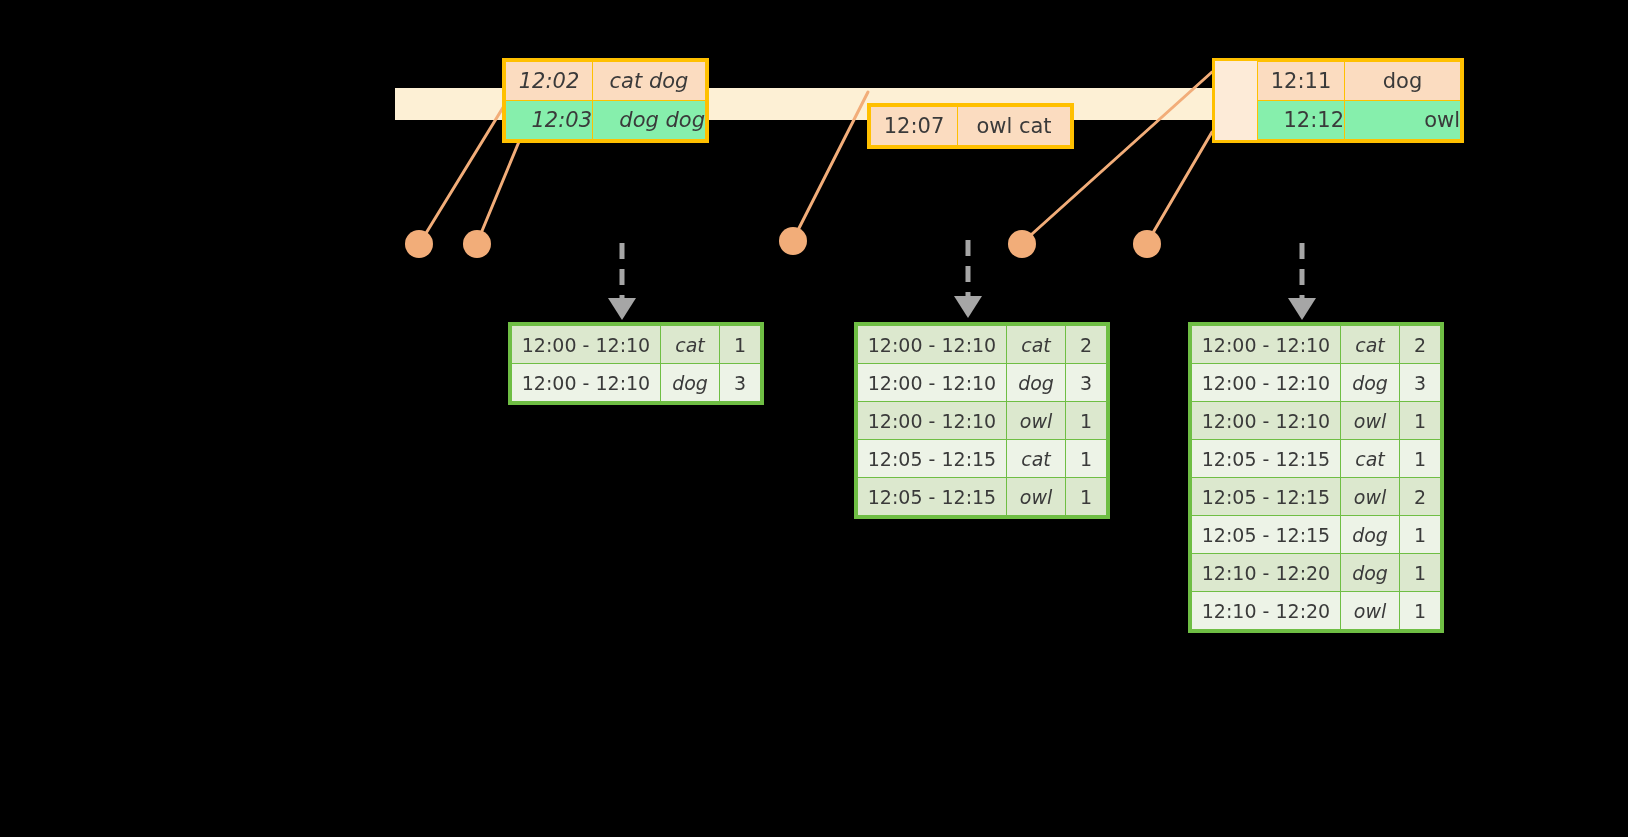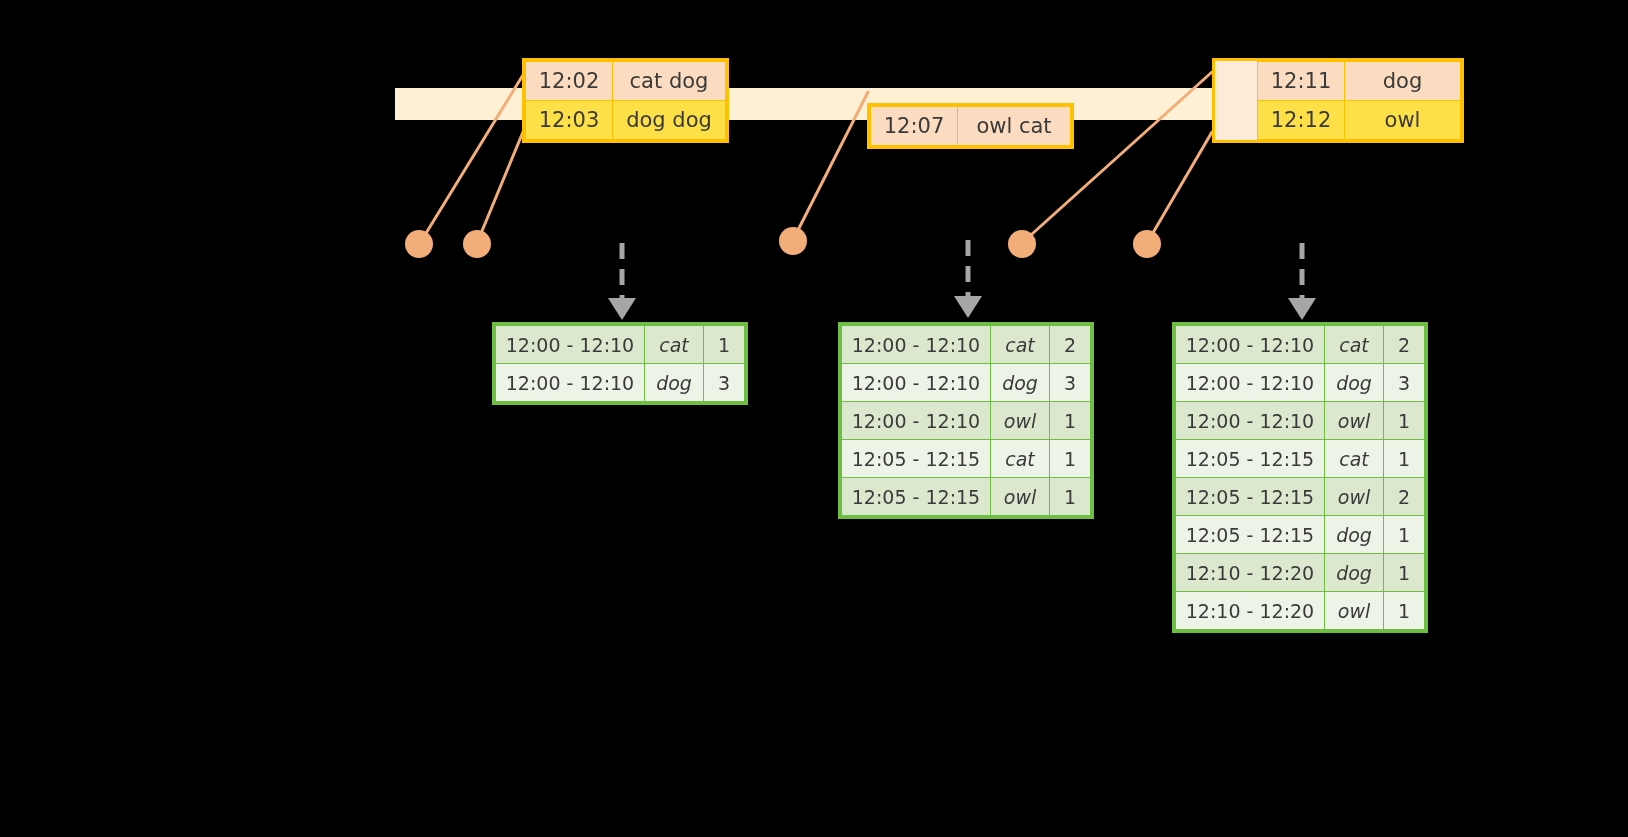--- a/index.html
+++ b/index.html
@@ -42,31 +42,32 @@
     border: 1.5px solid #FFC000;
     font-size: 21px;
     color: #3a3a3a;
     text-align: center;
     padding: 0;
     height: 38px;
     font-family: "DejaVu Sans", sans-serif;
     white-space: nowrap;
   }
   .event-table tr.row-a td { background: #FBDCC0; }
-  .event-table tr.row-b td { background: #fde047; }
+  .event-table tr.row-b td { background: #86efac; text-align: right; }
   .ev-time { width: 86px; }
   .ev-val  { width: 112px; }
   .ev-val-wide { width: 115px; }
 
   
   .result-wrap {
     position: absolute;
     border: 3px solid #6FBE44;
     box-sizing: border-box;
     background: #E9F1E1;
+    margin-left: 16px;
   }
   .result-table {
     border-collapse: collapse;
     table-layout: fixed;
   }
   .result-table td {
     border: 1.5px solid #6FBE44;
     font-size: 19px;
     color: #3a3a3a;
     text-align: center;
@@ -114,21 +115,21 @@
       <line x1="968" y1="240" x2="968" y2="298"></line>
       <line x1="1302" y1="243" x2="1302" y2="300"></line>
     </g>
     <g fill="#A6A6A6">
       <polygon points="608,298 636,298 622,320"></polygon>
       <polygon points="954,296 982,296 968,318"></polygon>
       <polygon points="1288,298 1316,298 1302,320"></polygon>
     </g>
   </svg>
 
-  <div class="event-box" style="left:522px; top:58px;">
+  <div class="event-box" style="left:502px; top:58px;font-style:italic;">
     <table class="event-table">
       <tbody>
           <tr class="row-a">
         <td class="ev-time">12:02</td>
         <td class="ev-val">cat dog</td>
       </tr>
       <tr class="row-b">
         <td class="ev-time">12:03</td>
         <td class="ev-val">dog dog</td>
       </tr>

